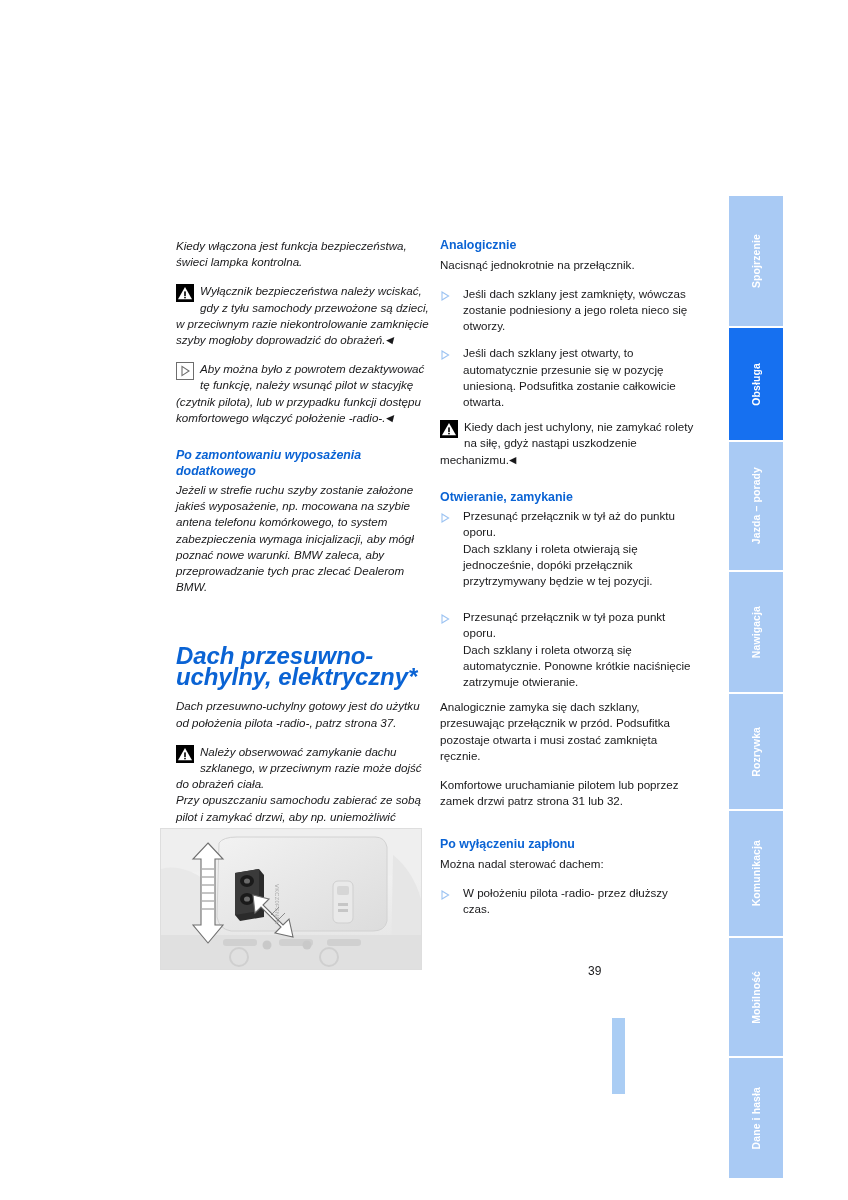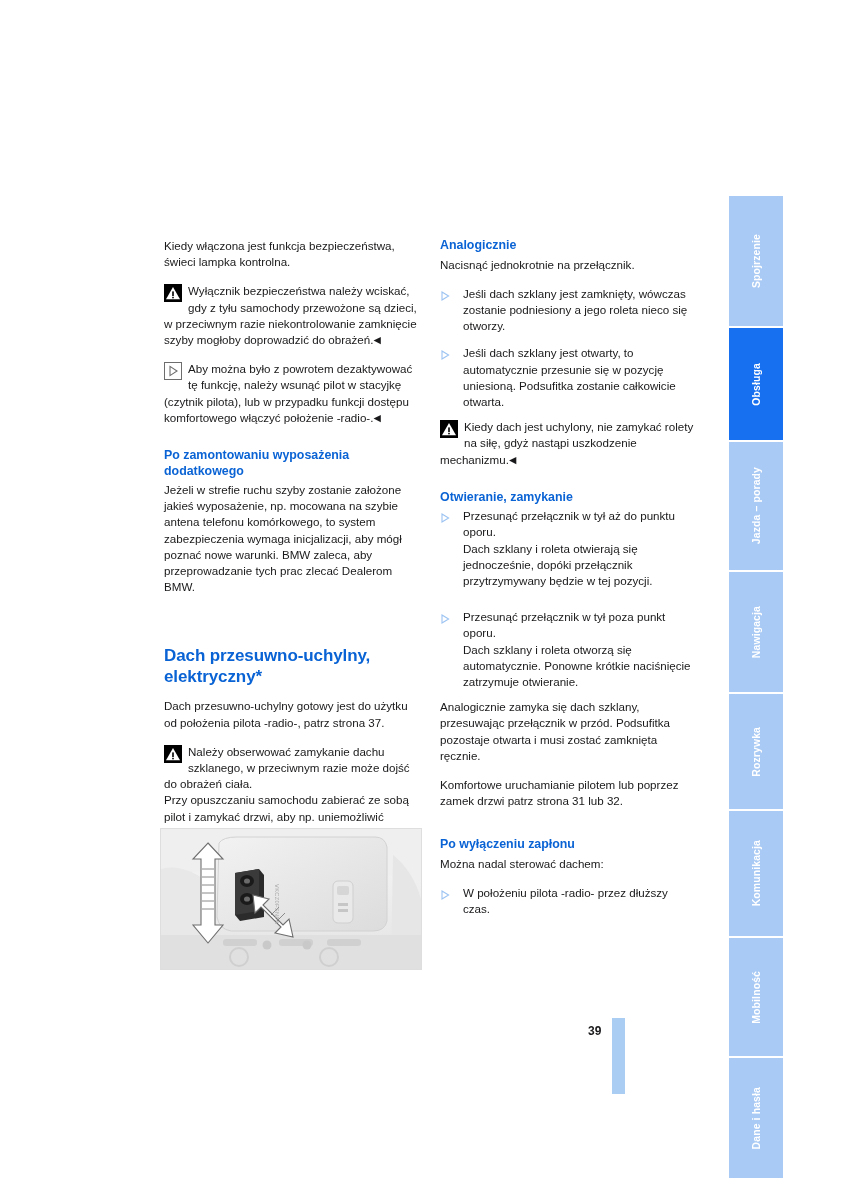--- a/index.html
+++ b/index.html
@@ -23,31 +23,31 @@
 
   
   .col {
     position: absolute;
     top: 238px;
     width: 258px;
     font-size: 11.6px;
     line-height: 16.2px;
     color: #19191b;
   }
-  .col-left  { left: 164px; }
+  .col-left  { left: 176px; font-style: italic; }
   .col-right { left: 440px; }
 
   p { margin: 0 0 0 0; }
 
   .para        { margin-bottom: 13px; }
 
   
   .h-main {
     color: #0a63d4;
-    font-size: 17px;
+    font-size: 24px;
     line-height: 20.5px;
     font-weight: bold;
     margin: 0 0 11px 0;
     letter-spacing: -0.1px;
   }
   .h-sub {
     color: #0a63d4;
     font-size: 12.4px;
     line-height: 15.5px;
     font-weight: bold;
@@ -172,24 +172,23 @@
   .tab-label span {
     writing-mode: vertical-rl;
     transform: rotate(180deg);
     white-space: nowrap;
   }
 
   
   .page-num {
     position: absolute;
     left: 588px;
-    top: 1024px;
+    top: 964px;
     font-size: 12px;
     color: #19191b;
-    font-weight: bold;
   }
   .page-bar {
     position: absolute;
     left: 612px;
     top: 1018px;
     width: 13px;
     height: 76px;
     background: #aacdf4;
   }
 </style>

